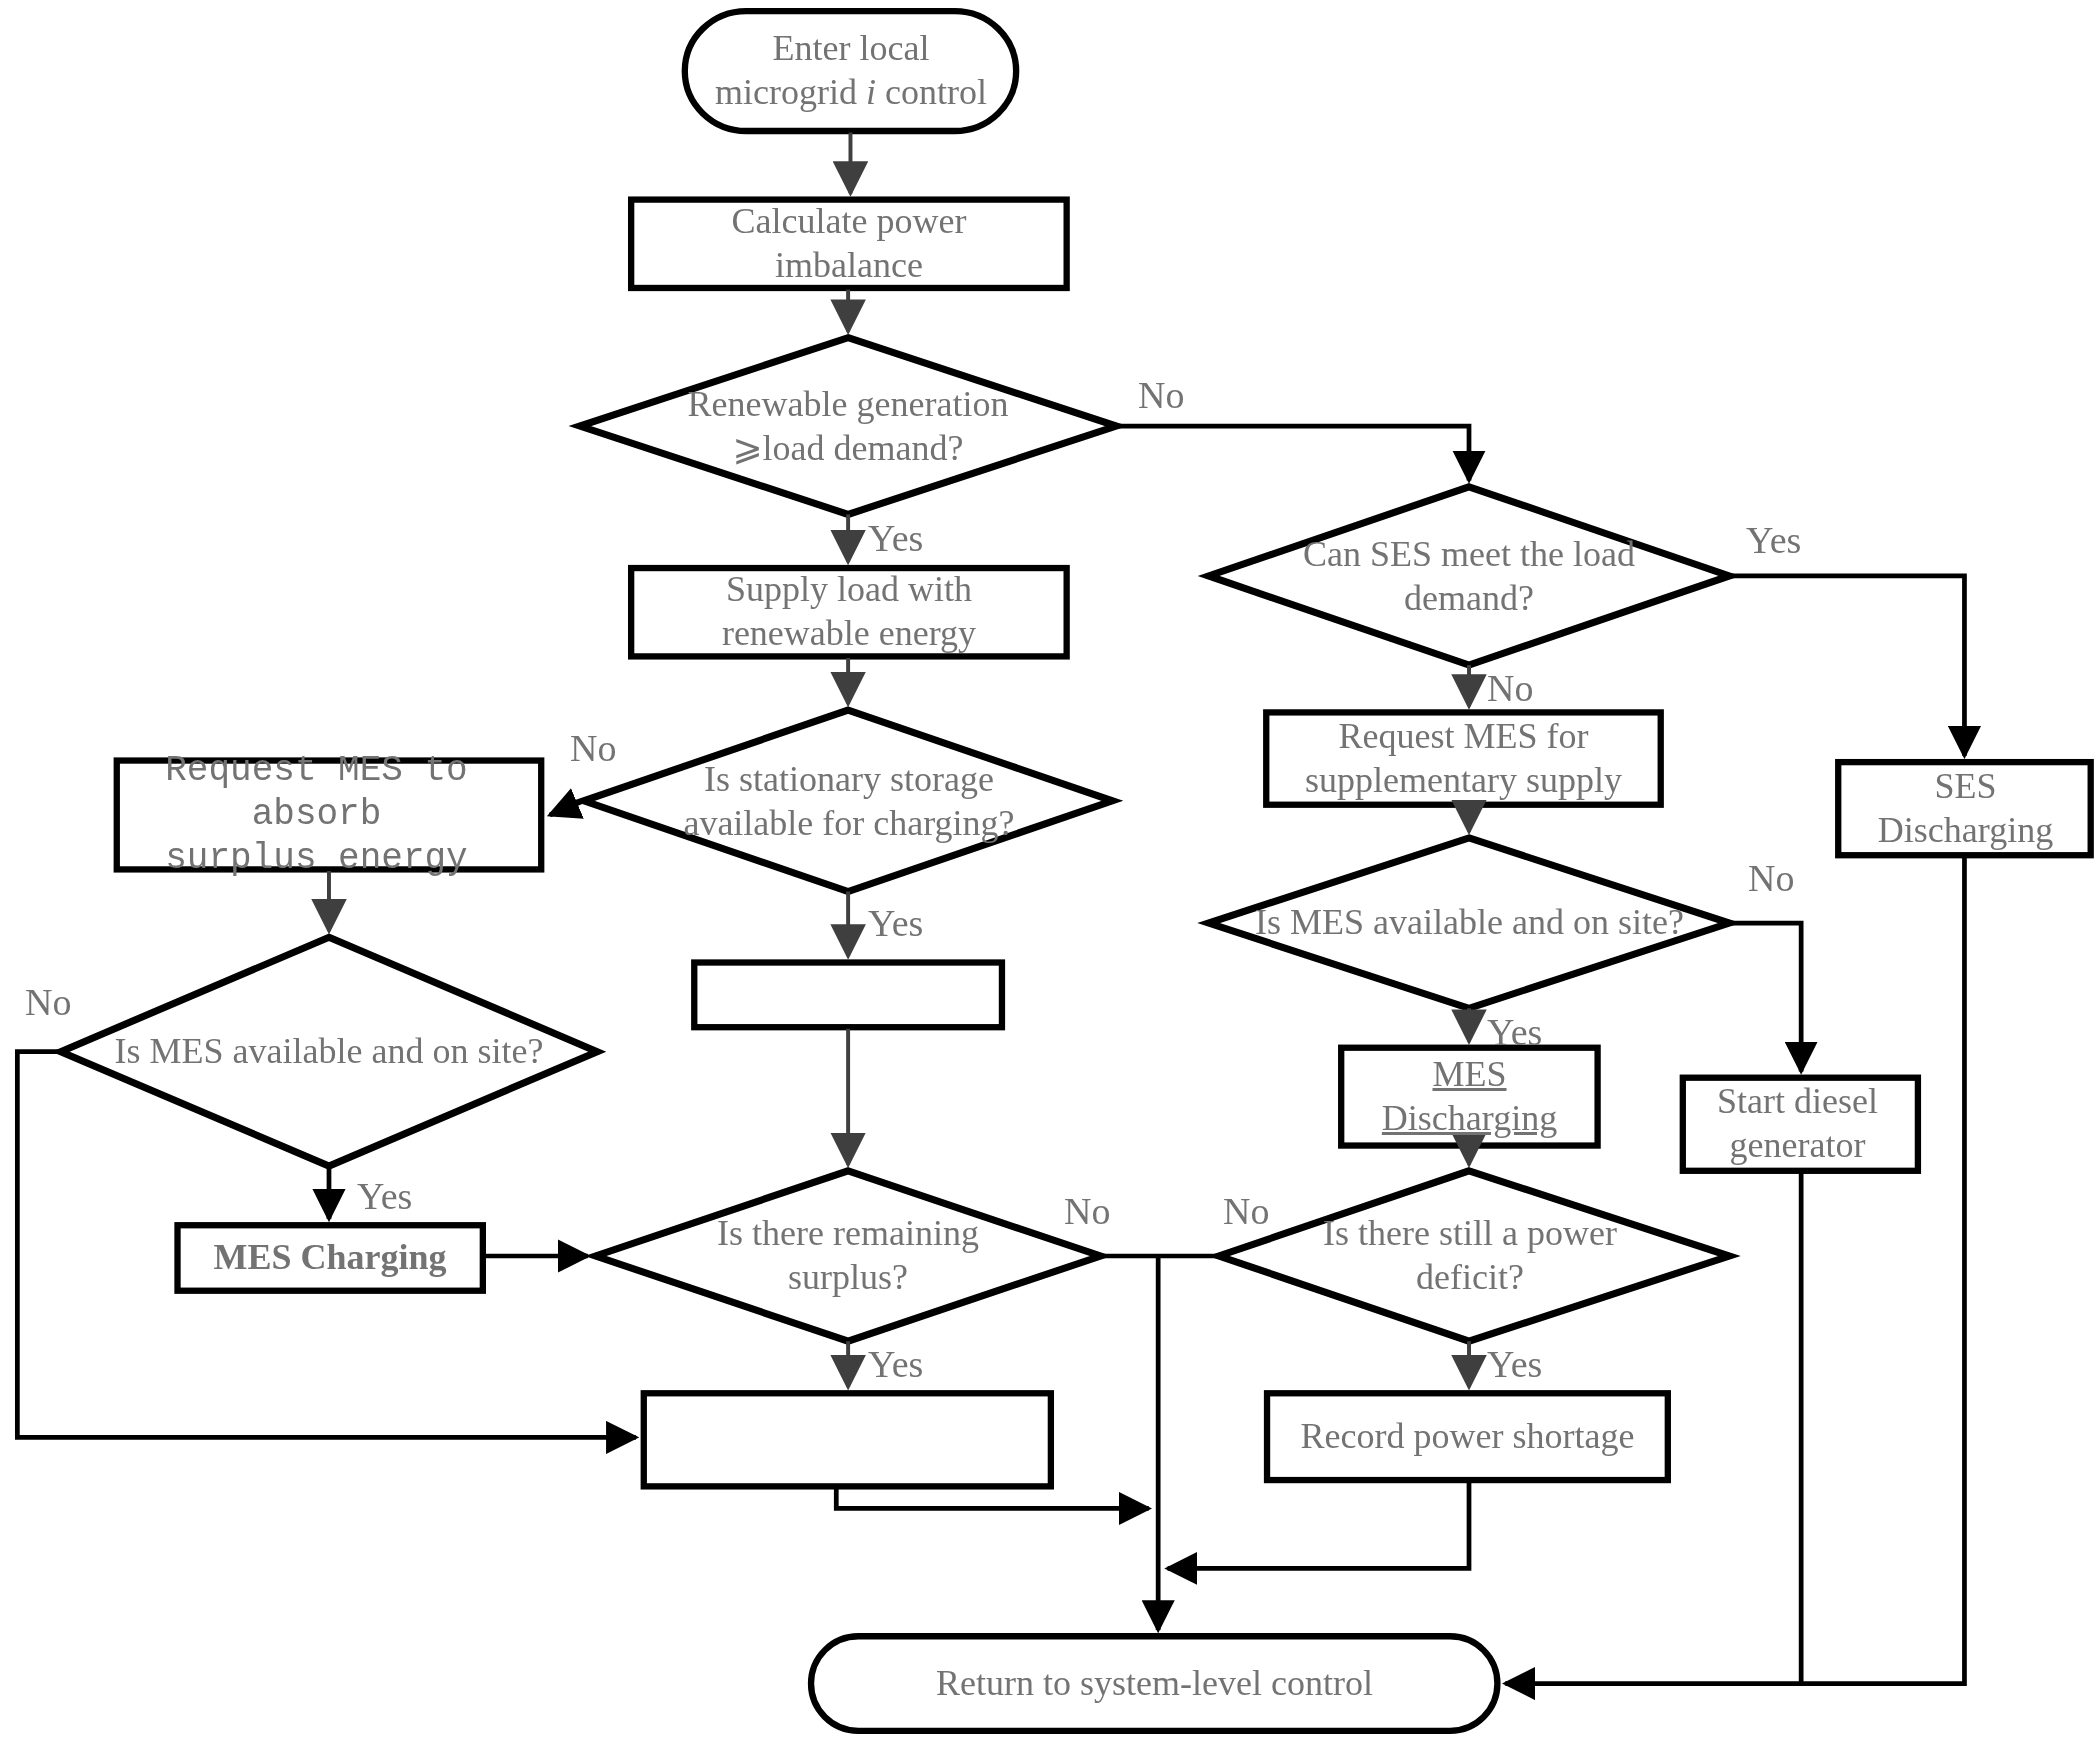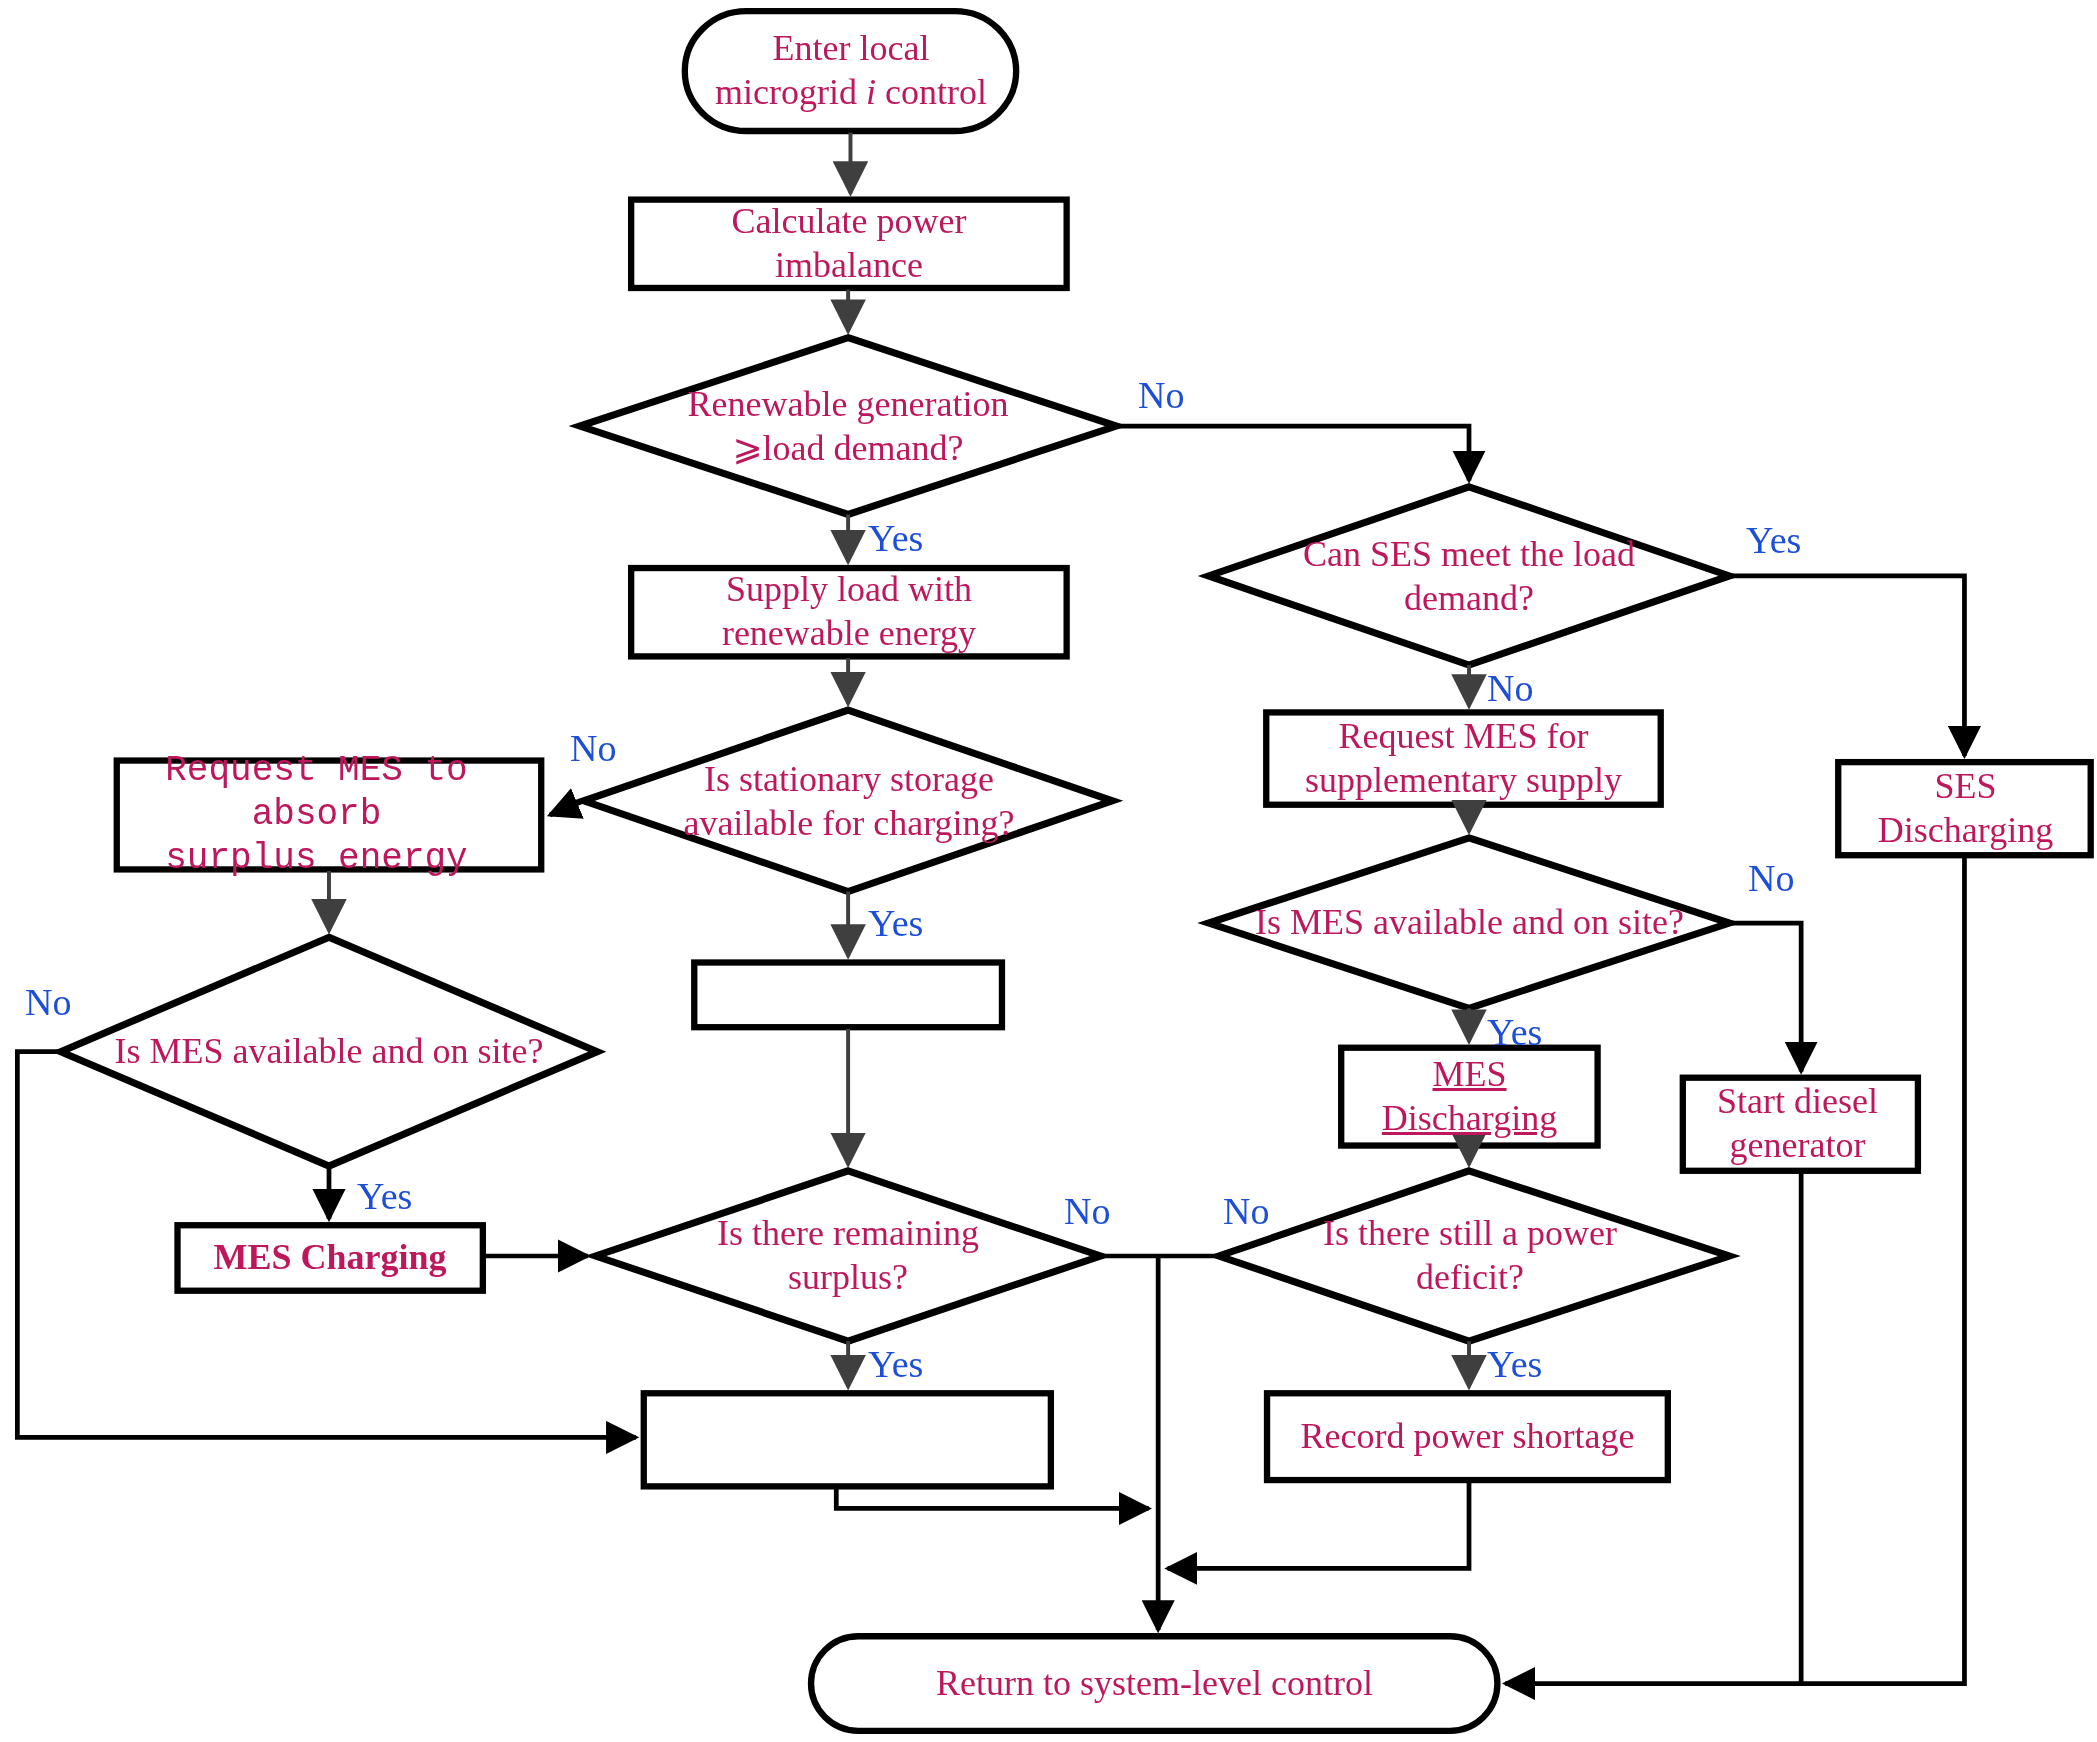--- a/index.html
+++ b/index.html
@@ -13,24 +13,24 @@
   }
   .canvas svg{position:absolute;left:0;top:0;width:2097px;height:1742px;}
   .edge{stroke:#000000;stroke-width:6;fill:none;stroke-linejoin:miter;}
   .edge-soft{stroke:#3f3f3f;stroke-width:5;fill:none;stroke-linejoin:miter;}
   .shape{fill:#ffffff;stroke:#000000;stroke-width:8;}
   .diamond{fill:#ffffff;stroke:#000000;stroke-width:9;stroke-linejoin:miter;}
   .nl{
     position:absolute;display:flex;flex-direction:column;
     align-items:center;justify-content:center;
     text-align:center;white-space:pre-line;
-    font-size:36px;line-height:1.22;color:#be185d;
+    font-size:36px;line-height:1.22;color:#737373;
   }
   .el{
-    position:absolute;font-size:38px;line-height:1;color:#1d4ed8;white-space:nowrap;
+    position:absolute;font-size:38px;line-height:1;color:#737373;white-space:nowrap;
   }
 </style>
 </head>
 <body>
 
 <div class="canvas">
 
   <svg viewBox="0 0 2658 2208">
     <defs>
       <marker id="mb" viewBox="0 0 10 10" refX="9" refY="5" markerWidth="7" markerHeight="7" orient="auto">

